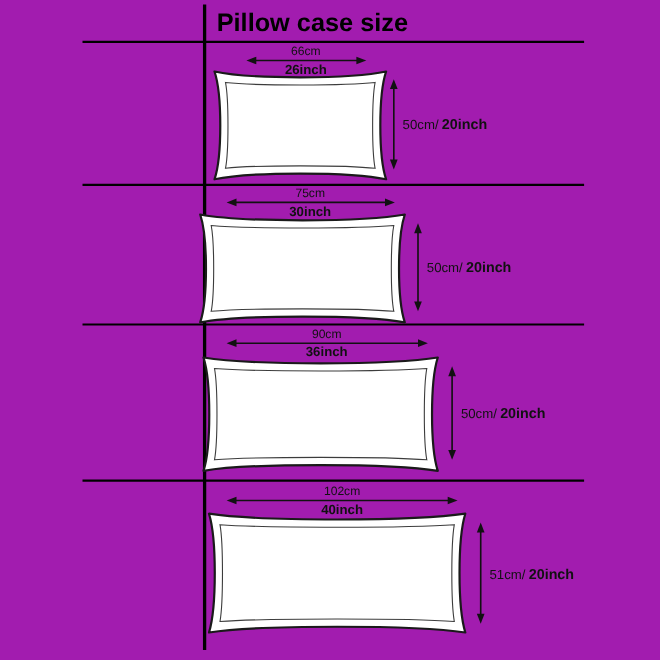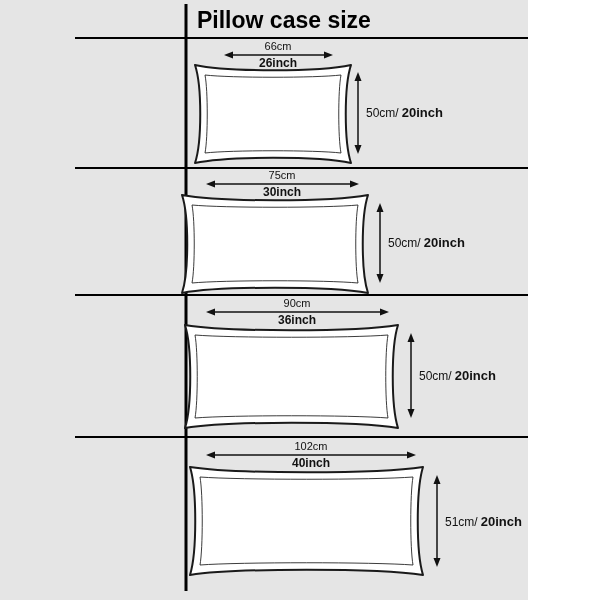--- a/index.html
+++ b/index.html
@@ -1,16 +1,16 @@
 <!DOCTYPE html>
 <html><head>
 <meta charset="utf-8">
 <style>
   html,body{margin:0;padding:0;background:#fff;}
-  .canvas{position:relative;width:528px;height:600px;background:#e5e5e5;overflow:hidden;}
+  .canvas{position:relative;width:600px;height:600px;background:#a21caf;overflow:hidden;}
   svg{display:block;}
   text{fill:#111;font-family:"Liberation Sans",sans-serif;}
   .title{font-size:23px;font-weight:bold;fill:#000;}
   .cm{font-size:11px;font-weight:normal;}
   .inch{font-size:12px;font-weight:bold;}
   .hlabel{font-size:12px;}
   .hlabel .cm{font-size:12px;}
   .hlabel .inch{font-size:13px;font-weight:bold;}
   .pillow{fill:#fff;stroke:#1a1a1a;stroke-width:2;stroke-linejoin:round;}
   .seam{fill:none;stroke:#1a1a1a;stroke-width:1;opacity:.85;}

